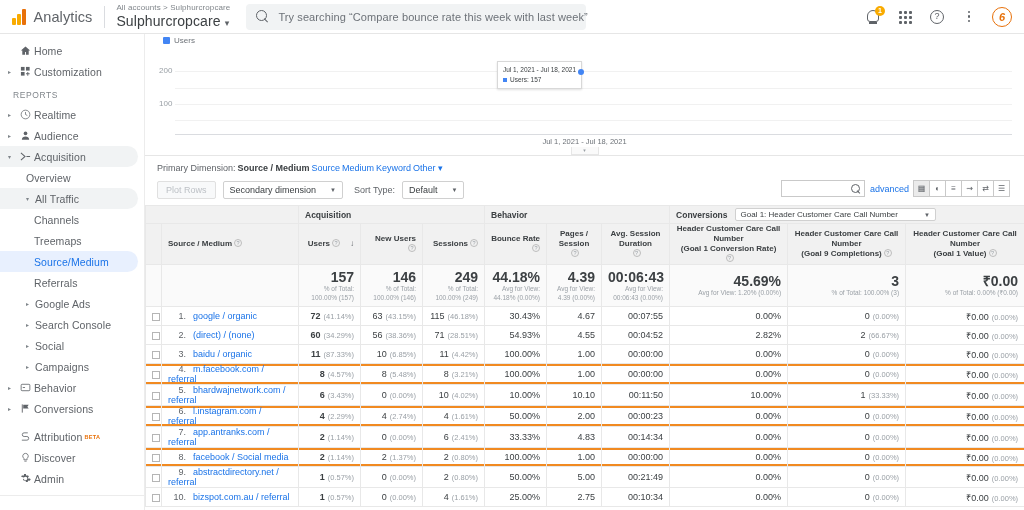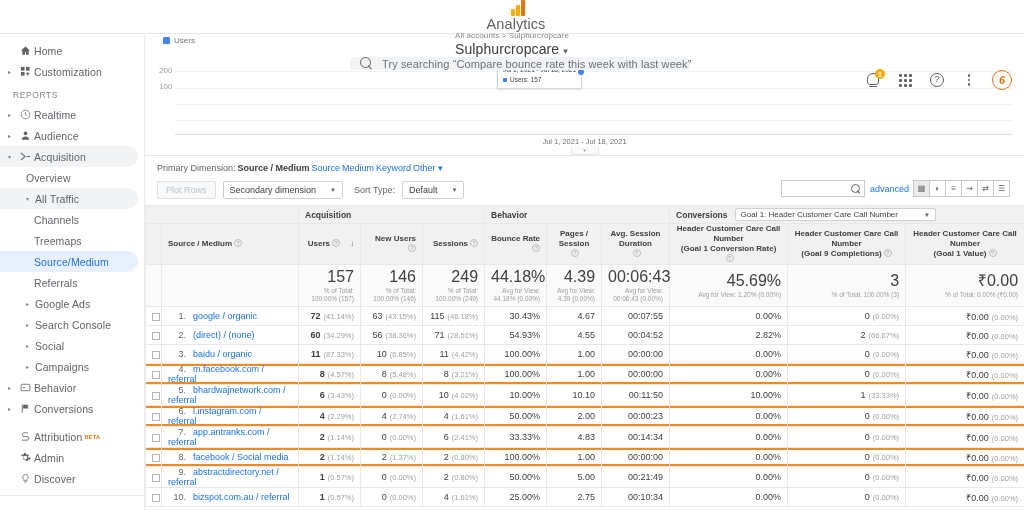--- a/index.html
+++ b/index.html
@@ -12,21 +12,20 @@
     color: #4f5358;
   }
   .app { position: relative; width: 1024px; height: 510px; }
 
   
   .topbar {
     position: absolute; top: 0; left: 0; width: 1024px; height: 34px;
     background: #fff; border-bottom: 1px solid #e6e6e6;
     display: flex; align-items: center;
     z-index: 20;
-    flex-direction: column;
   }
   .ga-logo { display: flex; align-items: flex-end; gap: 1.5px; margin-left: 12px; height: 16px; }
   .ga-logo i { display: block; width: 3.5px; background: #f9ab00; border-radius: 1px; }
   .ga-logo i:nth-child(1) { height: 7px; }
   .ga-logo i:nth-child(2) { height: 11px; }
   .ga-logo i:nth-child(3) { height: 16px; background: #e8710a; }
   .brand-text { font-size: 14.5px; color: #5f6368; margin-left: 8px; letter-spacing: .1px; }
   .brand-divider { width: 1px; height: 22px; background: #dadce0; margin: 0 11px 0 12px; }
   .acct { line-height: 1.1; }
   .acct-crumb { font-size: 8px; color: #80868b; letter-spacing: .1px; }
@@ -152,21 +151,21 @@
   .tbl th, .tbl td { border: 1px solid #e8e8e8; padding: 0; vertical-align: middle; }
   .grp-hd { background: #f1f1f1; height: 18px; font-size: 8.5px; color: #3c4043; font-weight: bold; text-align: left; padding-left: 6px !important; }
   .grp-hd.blank { background: #f1f1f1; }
   .col-hd { background: #f1f1f1; height: 36px; font-size: 8px; color: #3c4043; font-weight: bold; text-align: right; padding: 0 6px !important; line-height: 1.25;}
   .col-hd.center { text-align: center; }
   .col-hd.left { text-align: left; }
   .qm { display: inline-block; width: 8px; height: 8px; border: 1px solid #bdbdbd; border-radius: 50%;
         font-size: 5.5px; line-height: 7px; text-align: center; color: #9aa0a6; font-weight: normal; vertical-align: 1px; margin-left: 2px;}
   .sortarrow { font-size: 8px; color: #5f6368; margin-left: 10px; }
   .tot-row td { height: 42px; background: #fafafa; text-align: right; padding: 0 6px !important; }
-  .tot-big { font-size: 16px; color: #3c4043; display: block; line-height: 1.15; }
+  .tot-big { font-size: 14px; color: #3c4043; display: block; line-height: 1.15; font-weight: bold; }
   .tot-sub { font-size: 6.5px; color: #9aa0a6; display: block; line-height: 1.25; }
   .drow td { height: 19px; padding: 0 6px !important; text-align: right; color: #3c4043; }
   .cell-ck { width: 16px; text-align: center !important; padding: 0 !important; }
   .ckbox { width: 8px; height: 8px; border: 1px solid #b5b5b5; display: inline-block; background: #fff; vertical-align: middle; }
   .cell-name { text-align: left !important; }
   .idx { display: inline-block; width: 18px; color: #5f6368; text-align: right; margin-right: 7px; font-size: 9px;}
   .lnk { color: #1a73e8; text-decoration: none; cursor: pointer; font-size: 9px; }
   .pct { color: #9aa0a6; font-size: 7.5px; margin-left: 3px; }
   .val-b { font-weight: bold; }
   .hl td { box-shadow: inset 0 2px 0 #f18a21, inset 0 -2px 0 #f18a21; }
@@ -348,51 +347,51 @@
               <path d="M17 4H9a4 4 0 000 8h6a4 4 0 010 8H4" fill="none" stroke="#5f6368" stroke-width="1.8"></path>
             </svg>
         </span>
         <span class="lbl">Attribution</span>
         <span class="beta">BETA</span>
       </div>
       <div class="nav-item">
         <span class="arrow"></span>
         <span class="ico">
           <svg width="11" height="11" viewBox="0 0 24 24">
-              <path fill="#5f6368" d="M12 8a4 4 0 100 8 4 4 0 000-8zm9.4 4l2 1.6-2 3.4-2.4-.8a7.6 7.6 0 01-1.7 1l-.4 2.5h-4l-.4-2.5a7.6 7.6 0 01-1.7-1l-2.4.8-2-3.4 2-1.6a7.5 7.5 0 010-2L2.4 8.4l2-3.4 2.4.8a7.6 7.6 0 011.7-1L8.9 2.3h4l.4 2.5c.6.25 1.2.6 1.7 1l2.4-.8 2 3.4-2 1.6c.07.66.07 1.34 0 2z"></path>
-            </svg>
-        </span>
-        <span class="lbl">Admin</span>
-      </div>
-      <div class="nav-item">
-        <span class="arrow"></span>
-        <span class="ico">
-          <svg width="11" height="11" viewBox="0 0 24 24">
               <path d="M12 3a6 6 0 00-3.5 10.9V17h7v-3.1A6 6 0 0012 3z" fill="none" stroke="#5f6368" stroke-width="1.7"></path>
               <path d="M9.5 20h5" stroke="#5f6368" stroke-width="1.7"></path>
             </svg>
         </span>
         <span class="lbl">Discover</span>
       </div>
+      <div class="nav-item">
+        <span class="arrow"></span>
+        <span class="ico">
+          <svg width="11" height="11" viewBox="0 0 24 24">
+              <path fill="#5f6368" d="M12 8a4 4 0 100 8 4 4 0 000-8zm9.4 4l2 1.6-2 3.4-2.4-.8a7.6 7.6 0 01-1.7 1l-.4 2.5h-4l-.4-2.5a7.6 7.6 0 01-1.7-1l-2.4.8-2-3.4 2-1.6a7.5 7.5 0 010-2L2.4 8.4l2-3.4 2.4.8a7.6 7.6 0 011.7-1L8.9 2.3h4l.4 2.5c.6.25 1.2.6 1.7 1l2.4-.8 2 3.4-2 1.6c.07.66.07 1.34 0 2z"></path>
+            </svg>
+        </span>
+        <span class="lbl">Admin</span>
+      </div>
       <div class="divline"></div>
     </div>
   </div>
 
   <div class="main">
 
     <div class="chart-wrap">
       <div class="legend-users">
         <span class="legend-dot"></span>
         <span>Users</span>
       </div>
       <div class="plot">
         <div class="ytick" style="top:19px">200</div>
         <div class="gridline" style="top:24px"></div>
         <div class="gridline" style="top:41px"></div>
-        <div class="ytick" style="top:35px">100</div>
+        <div class="ytick" style="top:52px">100</div>
         <div class="gridline" style="top:57px"></div>
         <div class="gridline" style="top:73px"></div>
         <div class="axis-base"></div>
         <div class="tooltip">
           <div>Jul 1, 2021 - Jul 18, 2021</div>
           <div class="tl2">
             <span class="d"></span>
             <span>Users: 157</span>
           </div>
         </div>

